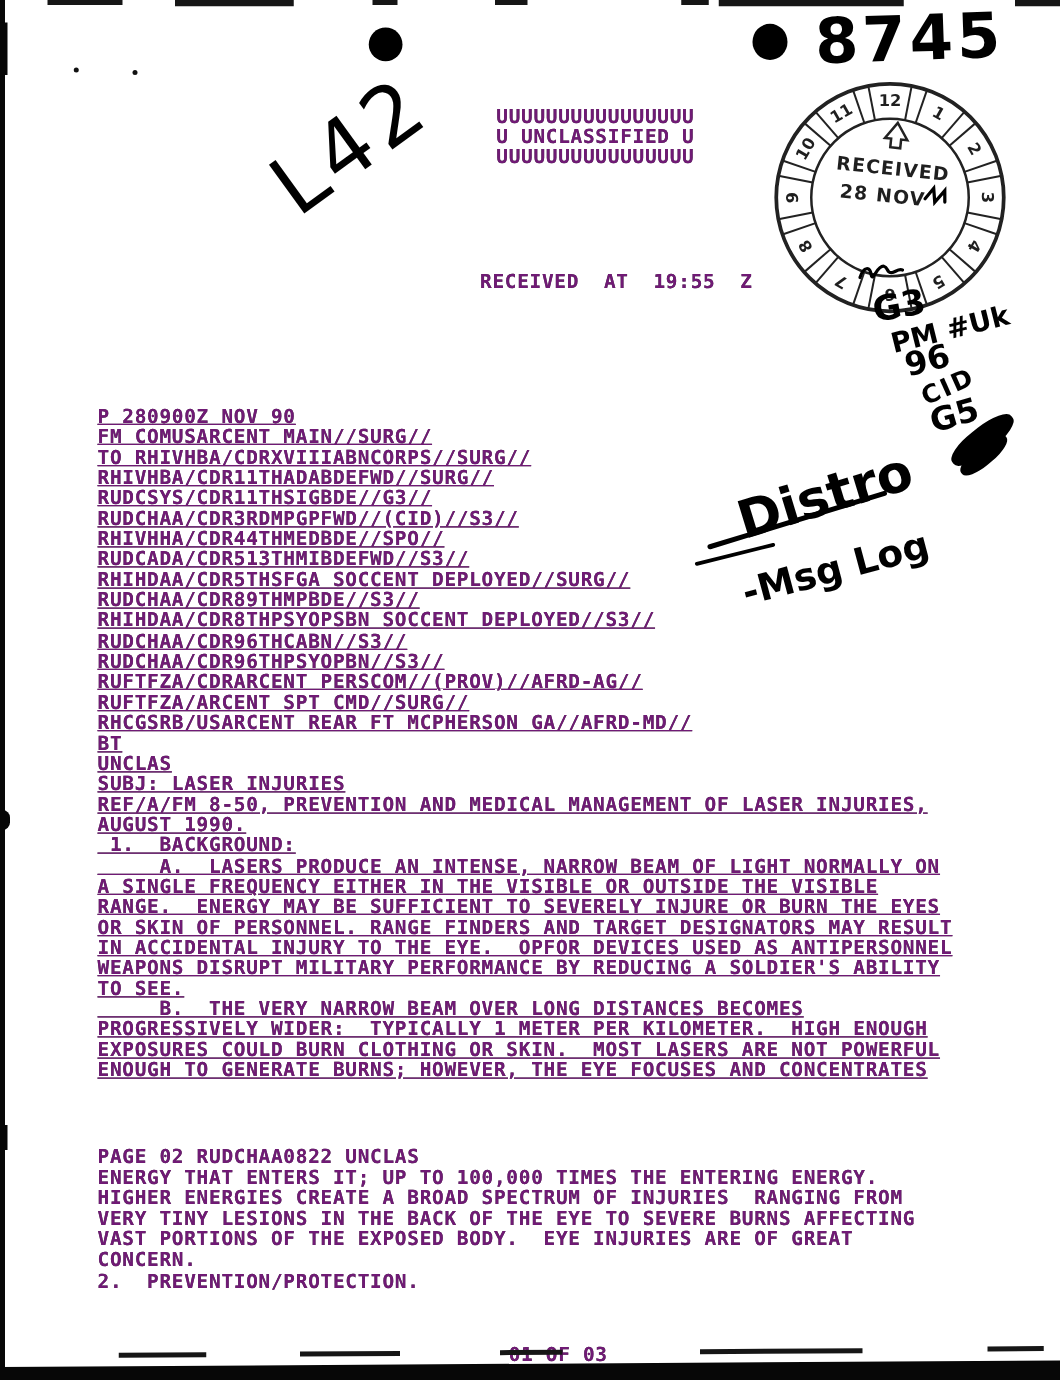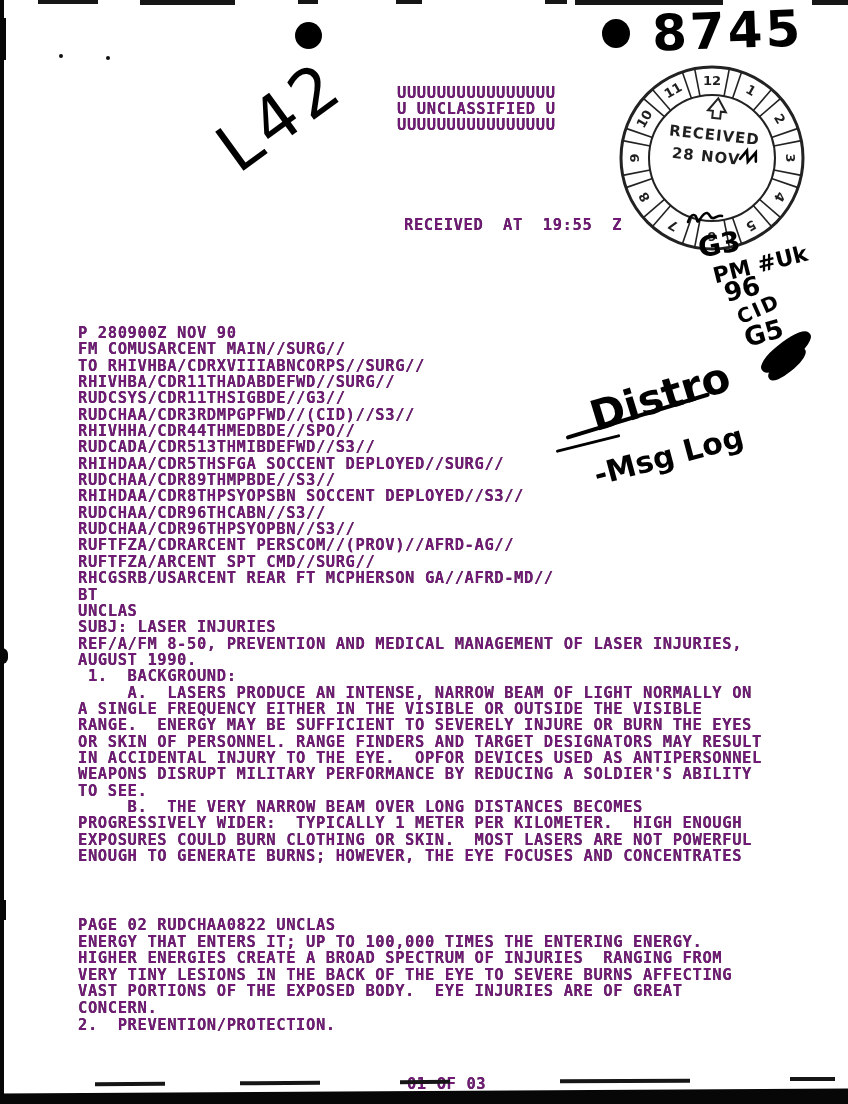--- a/index.html
+++ b/index.html
@@ -3,21 +3,21 @@
 <meta charset="utf-8">
 <style>
   html,body{margin:0;padding:0;background:#888;}
   #page{position:relative;width:848px;height:1104px;background:#ffffff;overflow:hidden;
         font-family:"DejaVu Sans Mono","Liberation Mono",monospace;}
   
   .typed{position:absolute;font-family:"DejaVu Sans Mono","Liberation Mono",monospace;
          font-size:15.5px;font-weight:700;letter-spacing:0.58px;color:#701a75;
          white-space:pre;text-shadow:0 0 0.4px #444;}
   .lh160 .tline{height:16px;line-height:16px;}
-  .lh163 .tline{height:16.35px;line-height:16.35px;}
+  .lh163 .tline{height:16.35px;line-height:16.35px;text-decoration:underline;}
   .lh166 .tline{height:16.6px;line-height:16.6px;}
   .lh168 .tline{height:16.8px;line-height:16.8px;}
   .lh170 .tline{height:17px;line-height:17px;}
   
   .hand{position:absolute;font-family:"DejaVu Sans",sans-serif;color:#000;white-space:pre;}
   .marker{font-weight:700;}
   .pen{font-weight:400;}
   
   .blackbar{position:absolute;background:#070707;}
   .dash{position:absolute;background:#161616;}
@@ -57,21 +57,21 @@
   <div class="punch" style="left:602px;top:19px;width:28px;height:29px;"></div>
   <div class="speck" style="left:59px;top:54px;width:4px;height:4px;"></div>
   <div class="speck" style="left:106px;top:56px;width:4px;height:4px;"></div>
 
   <span class="hand marker" style="left:652px;top:2px;font-size:50px;letter-spacing:3px;transform:rotate(-2deg);">8745</span>
 
   <span class="hand pen" style="left:212px;top:78px;font-size:66px;letter-spacing:5px;transform:rotate(-36deg);">L42</span>
 
   <div class="typed lh160" style="left:397px;top:85px;"><div class="tline">UUUUUUUUUUUUUUUU</div><div class="tline">U UNCLASSIFIED U</div><div class="tline">UUUUUUUUUUUUUUUU</div></div>
 
-  <div class="typed" style="left:384px;top:216px;margin-left:20px;">RECEIVED  AT  19:55  Z</div>
+  <div class="typed" style="left:384px;top:216px;">RECEIVED  AT  19:55  Z</div>
 
   <div id="stamp">
     <svg viewBox="0 0 200 200">
       <circle cx="100" cy="100" r="91" stroke-width="3"></circle>
       <circle cx="100" cy="100" r="63" stroke-width="2"></circle>
       <g id="ring-ticks">
           <line x1="87.97903329127767" y1="38.15748744279717" x2="82.63638142073442" y2="10.671926306262577" class="tick"></line>
           <line x1="112.02096670872233" y1="38.15748744279717" x2="117.36361857926558" y2="10.671926306262577" class="tick"></line>
           <line x1="120.51079373080087" y1="40.43232973724304" x2="129.62670205560124" y2="13.957809620462172" class="tick"></line>
           <line x1="141.33171882640195" y1="52.45329644596536" x2="159.70137163813615" y2="31.321428199727734" class="tick"></line>

